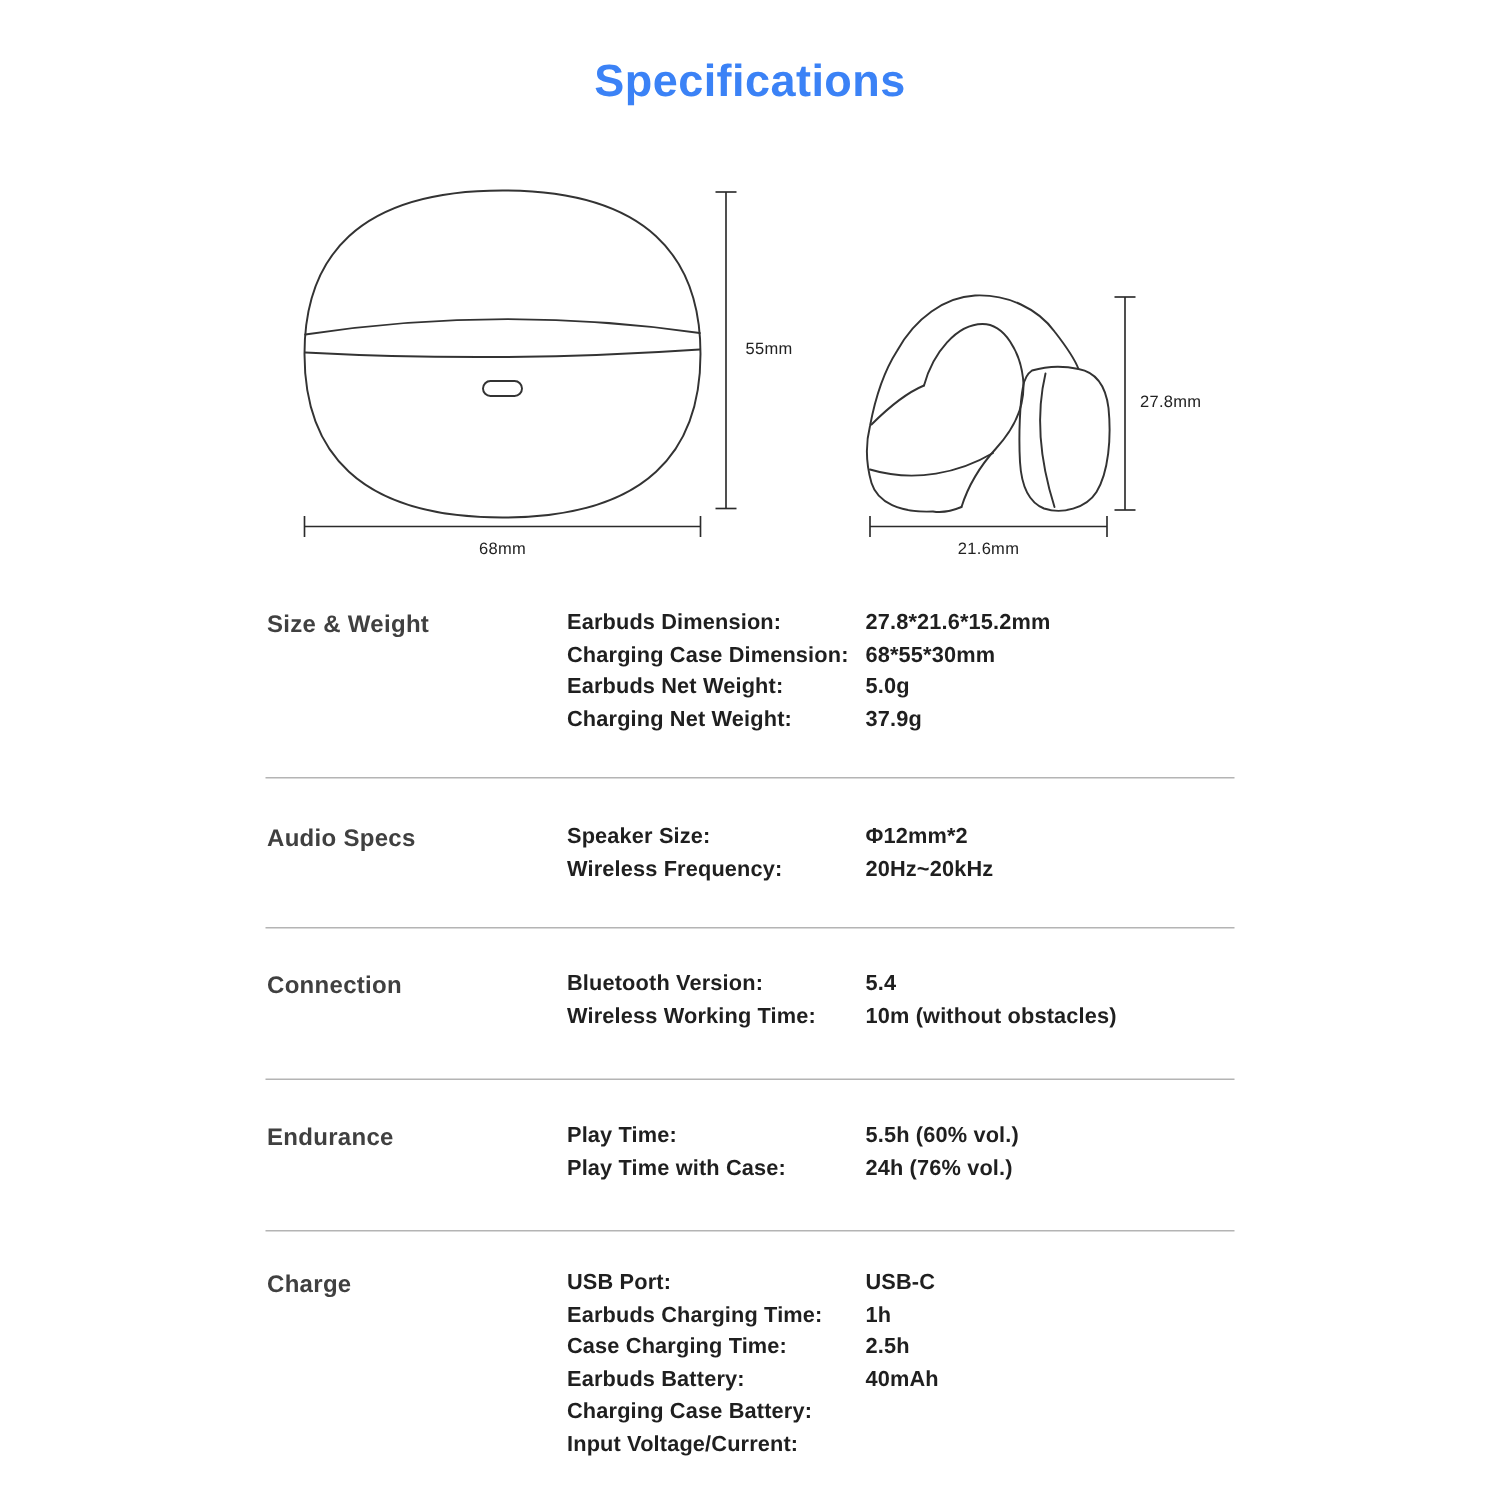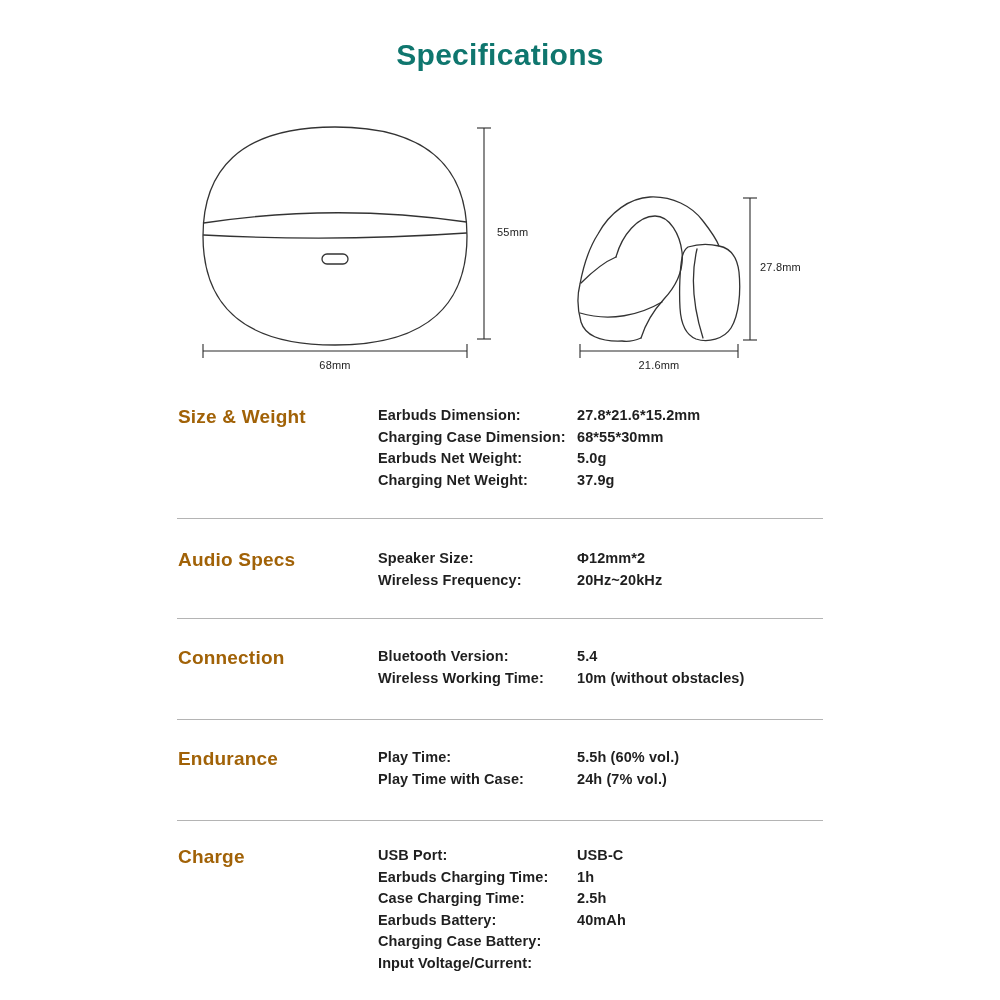--- a/index.html
+++ b/index.html
@@ -2,30 +2,30 @@
 <html><head>
 <meta charset="utf-8">
 <style>
   html,body{margin:0;padding:0;}
   body{
     width:1000px;height:1000px;background:#ffffff;position:relative;overflow:hidden;
     font-family:"Liberation Sans",sans-serif;color:#1b1b1b;
   }
   .page-title{
     position:absolute;top:39px;left:0;width:100%;text-align:center;margin:0;
-    font-size:30px;font-weight:700;letter-spacing:0.3px;line-height:32px;color:#0f766e;
+    font-size:30px;font-weight:700;letter-spacing:0.3px;line-height:32px;color:#3b82f6;
   }
   svg.diagram{position:absolute;left:0;top:0;}
   svg.diagram .ln{fill:none;stroke:#333333;stroke-width:1.3;stroke-linecap:round;stroke-linejoin:round;}
   svg.diagram .dim{fill:none;stroke:#2b2b2b;stroke-width:1.1;}
   svg.diagram text{fill:#222222;font-size:11px;font-family:"Liberation Sans",sans-serif;letter-spacing:0.2px;}
   .spec-section{position:absolute;left:178px;width:645px;}
   .sec-title{
     position:absolute;left:0;top:0;margin:0;
-    font-size:19px;font-weight:700;line-height:23px;letter-spacing:0.2px;color:#a16207;
+    font-size:16px;font-weight:700;line-height:23px;letter-spacing:0.2px;color:#404040;
   }
   .rows{position:absolute;left:200px;top:0;right:0;}
   .row{display:flex;line-height:21.6px;font-size:14.5px;font-weight:600;letter-spacing:0.1px;color:#1f1f1f;}
   .row .lbl{width:199px;flex:none;}
   .row .val{flex:1;}
   .divider{position:absolute;left:177px;width:646px;height:1px;background:#b4b4b4;}
 </style>
 </head>
 <body>
 
@@ -142,21 +142,21 @@
 
 <section class="spec-section" style="top:747px">
   <h2 class="sec-title">Endurance</h2>
   <div class="rows">
     <div class="row">
       <span class="lbl">Play Time:</span>
       <span class="val">5.5h (60% vol.)</span>
     </div>
     <div class="row">
       <span class="lbl">Play Time with Case:</span>
-      <span class="val">24h (7% vol.)</span>
+      <span class="val">24h (76% vol.)</span>
     </div>
   </div>
 </section>
 
 <div class="divider" style="top:820px"></div>
 
 <section class="spec-section" style="top:845px">
   <h2 class="sec-title">Charge</h2>
   <div class="rows">
     <div class="row">

